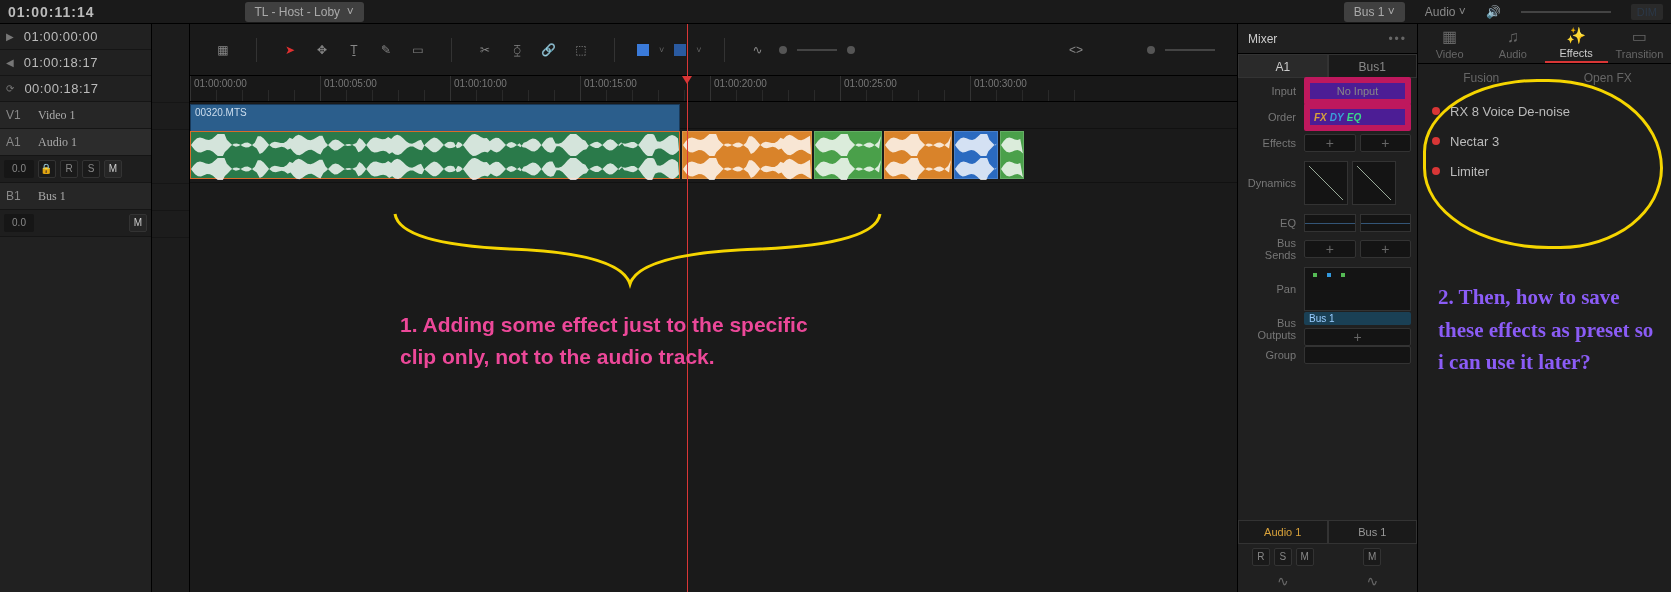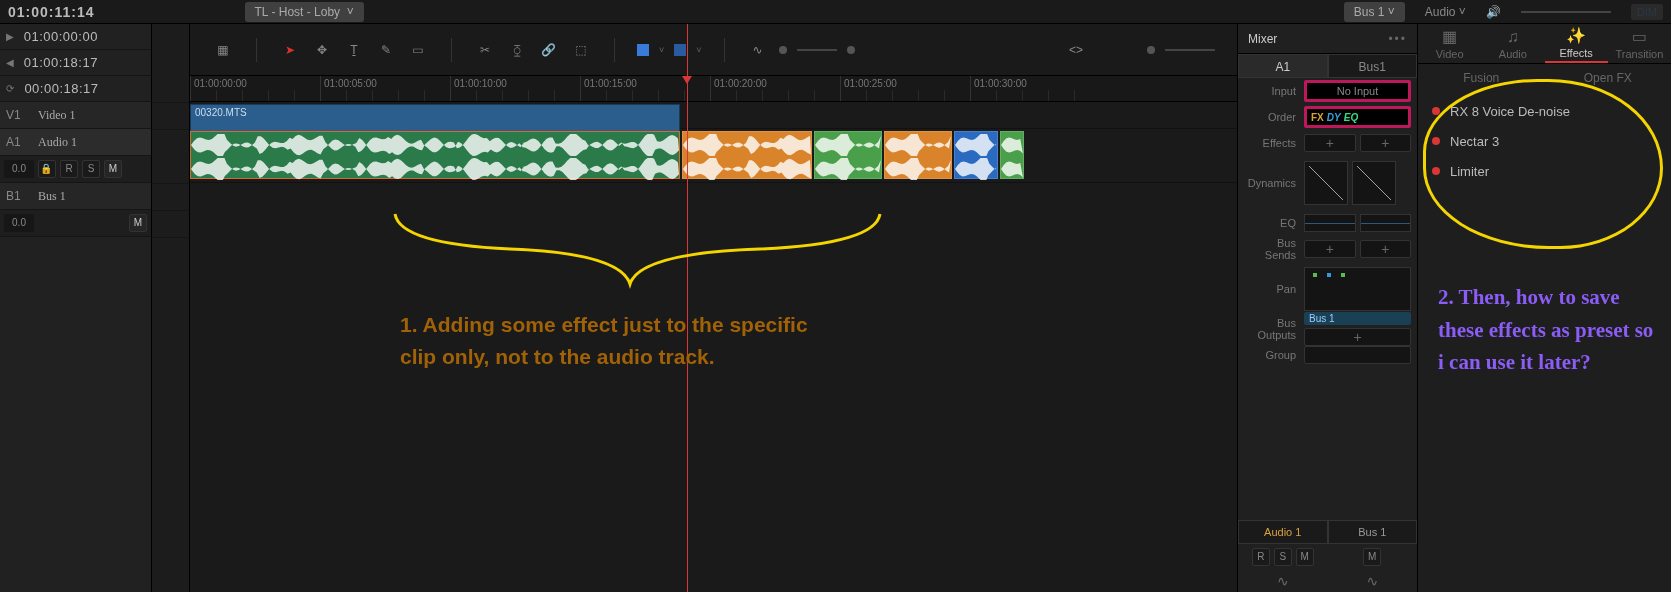--- a/index.html
+++ b/index.html
@@ -69,46 +69,46 @@
   .vclip { position:absolute; top:2px; height:38px; background:#2b5e8c; border:1px solid #1a3a5a; color:#cde; font-size:10px; padding:2px 4px;}
   .audio-track { height:54px; position:relative; border-bottom:1px solid #111;}
   .aclip { position:absolute; top:2px; height:48px; border:1px solid rgba(255,255,255,0.15);}
   .aclip.sel { border:1px solid #d96b2a;}
   .wave { position:absolute; left:0; right:0; height:22px; overflow:hidden;}
   .wave.top { top:2px;}
   .wave.bot { top:26px;}
   .wave svg { width:100%; height:100%;}
 
   
-  .anno { position:absolute; color:#a16207; font-weight:bold; font-size:21px; line-height:1.5; pointer-events:none; z-index:60;}
+  .anno { position:absolute; color:#ec4899; font-weight:bold; font-size:21px; line-height:1.5; pointer-events:none; z-index:60;}
   .anno1 { left:210px; top:285px; width:410px;}
   .bracket { position:absolute; left:200px; top:185px; width:500px; height:90px; z-index:55;}
   .bracket path { stroke:#f5d500; stroke-width:3; fill:none;}
 
   
   .mixer { width:180px; background:#202020; border-left:1px solid #000; display:flex; flex-direction:column;}
   .mixer-head { height:30px; display:flex; align-items:center; padding:0 10px; justify-content:space-between; border-bottom:1px solid #000; color:#ccc;}
   .mixer-dots { color:#666; letter-spacing:2px; cursor:pointer;}
   .tab-row { display:flex; height:24px;}
   .tab { flex:1; text-align:center; line-height:24px; background:#1a1a1a; color:#888; cursor:pointer; border:1px solid #333;}
   .tab.active { background:#2a2a2a; color:#ccc;}
   .mix-row { display:flex; align-items:center; height:26px; padding:0 6px;}
   .mix-label { width:60px; text-align:right; color:#777; font-size:11px; padding-right:8px;}
   .mix-val { flex:1; display:flex; gap:4px; align-items:center;}
-  .mix-box { background:#000000; border:3px solid #be185d; color:#888; padding:2px 20px; font-size:11px; border-radius:2px; flex:1; text-align:center;}
+  .mix-box { background:#4c1d95; border:6px solid #be185d; color:#888; padding:2px 20px; font-size:11px; border-radius:2px; flex:1; text-align:center;}
   .add-slot { background:#141414; border:1px solid #333; color:#666; flex:1; height:18px; line-height:16px; text-align:center; border-radius:2px; cursor:pointer; font-size:14px;}
   .dyn-graph { width:44px; height:44px; background:#141414; border:1px solid #333; position:relative;}
   .dyn-graph::after { content:""; position:absolute; left:4px; bottom:4px; right:4px; top:4px; background:linear-gradient(to top right, transparent 49%, #9a9 50%, transparent 51%);}
   .eq-graph { flex:1; height:18px; background:#141414; border:1px solid #333; position:relative;}
   .eq-graph::after{ content:""; position:absolute; left:0; right:0; top:50%; height:1px; background:#357;}
   .pan-graph { flex:1; height:44px; background:#141414; border:1px solid #333; position:relative;}
   .pan-dot { position:absolute; width:4px; height:4px; background:#ccc; top:5px;}
   .pan-dot.b { background:#39d;}
   .pan-dot.g { background:#5b5;}
-  .order-fx { color:#d9a23a; font-size:10px; font-weight:bold;}
+  .order-fx { color:#d9a23a; font-size:10px; font-style:italic; font-weight:bold;}
   .order-dy { color:#3aa0d9; font-size:10px; font-style:italic; font-weight:bold;}
   .order-eq { color:#3ad98a; font-size:10px; font-style:italic; font-weight:bold;}
   .busout { background:#1a4055; color:#9cf; padding:1px 5px; font-size:10px; border-radius:2px;}
   .bot-tabs { display:flex; margin-top:auto;}
   .bot-tab { flex:1; text-align:center; padding:5px; background:#1a1a1a; border:1px solid #333; color:#d9a23a; font-size:11px;}
   .bot-tab.b2 { color:#999;}
   .rsm-row { display:flex; gap:4px; padding:4px 6px; justify-content:center;}
   .wave-icon { color:#666; font-size:14px; text-align:center; padding:3px;}
 
   

